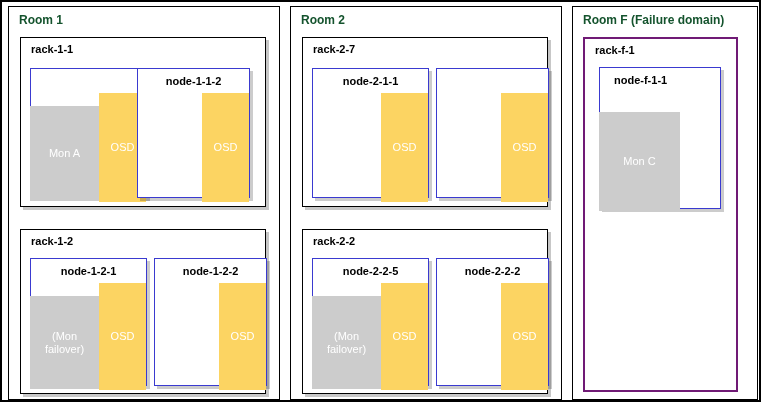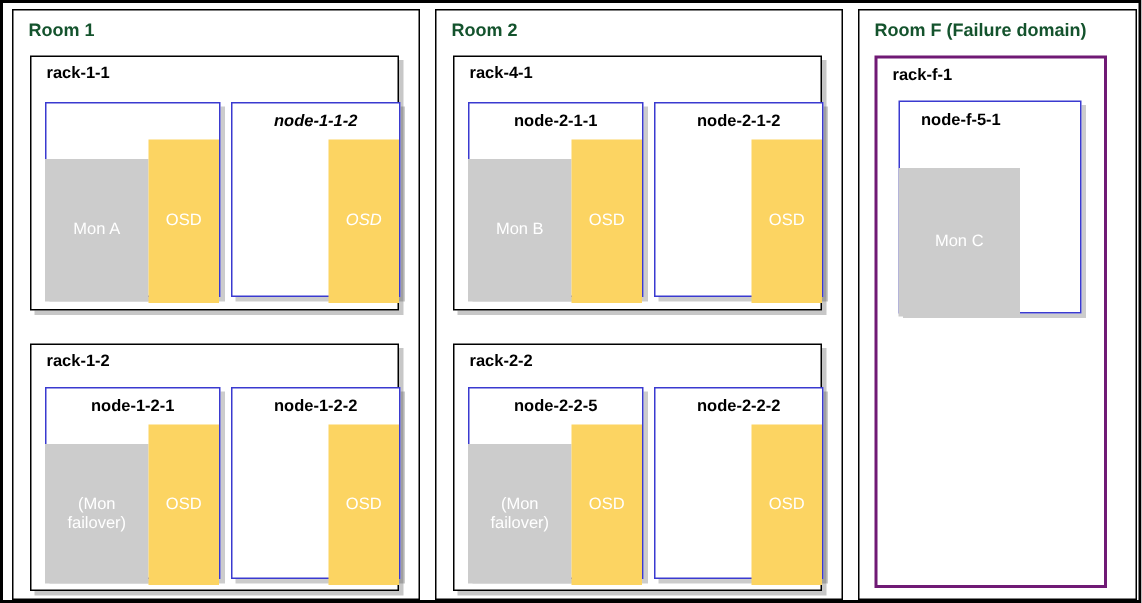--- a/index.html
+++ b/index.html
@@ -115,21 +115,21 @@
     <div class="room-title">Room 1</div>
 
     <div class="rack" style="left:11px; top:30px; width:246px; height:170px;">
       <div class="rack-title">rack-1-1</div>
 
       <div class="node" style="left:9px; top:30px; width:117px; height:130px;">
         <div class="daemon mon" style="left:-1px; top:37px; width:69px; height:95px;">Mon A</div>
         <div class="daemon osd" style="left:68px; top:24px; width:47px; height:109px;">OSD</div>
       </div>
 
-      <div class="node" style="left:133px; top:30px; width:113px; height:130px;font-style:italic;">
+      <div class="node" style="left:116px; top:30px; width:113px; height:130px;">
         <div class="node-title">node-1-1-2</div>
         <div class="daemon osd" style="left:64px; top:24px; width:47px; height:109px;">OSD</div>
       </div>
     </div>
 
     <div class="rack" style="left:11px; top:222px; width:246px; height:165px;">
       <div class="rack-title">rack-1-2</div>
 
       <div class="node" style="left:9px; top:28px; width:117px; height:128px;">
         <div class="node-title">node-1-2-1</div>
@@ -142,30 +142,28 @@
         <div class="node-title">node-1-2-2</div>
         <div class="daemon osd" style="left:64px; top:24px; width:47px; height:107px;">OSD</div>
       </div>
     </div>
   </div>
 
   <div class="room black" style="left:288px; top:4px; width:272px; height:394px;">
     <div class="room-title">Room 2</div>
 
     <div class="rack" style="left:11px; top:30px; width:246px; height:170px;">
-      <div class="rack-title">rack-4-1</div>
+      <div class="rack-title">rack-2-7</div>
 
       <div class="node" style="left:9px; top:30px; width:117px; height:130px;">
         <div class="node-title">node-2-1-1</div>
-        <div class="daemon mon" style="left:-1px; top:37px; width:69px; height:95px;">Mon B</div>
         <div class="daemon osd" style="left:68px; top:24px; width:47px; height:109px;">OSD</div>
       </div>
 
       <div class="node" style="left:133px; top:30px; width:113px; height:130px;">
-        <div class="node-title">node-2-1-2</div>
         <div class="daemon osd" style="left:64px; top:24px; width:47px; height:109px;">OSD</div>
       </div>
     </div>
 
     <div class="rack" style="left:11px; top:222px; width:246px; height:165px;">
       <div class="rack-title">rack-2-2</div>
 
       <div class="node" style="left:9px; top:28px; width:117px; height:128px;">
         <div class="node-title">node-2-2-5</div>
         <div class="daemon mon" style="left:-1px; top:37px; width:69px; height:93px;">(Mon
@@ -180,19 +178,19 @@
     </div>
   </div>
 
   <div class="room" style="left:570px; top:4px; width:186px; height:394px; border:1px solid #000000;padding-left:48px;">
     <div class="room-title">Room F (Failure domain)</div>
 
     <div class="rack grayborder" style="left:10px; top:30px; width:155px; height:355px; box-shadow:none;">
       <div class="rack-title">rack-f-1</div>
 
       <div class="node" style="left:14px; top:28px; width:122px; height:142px;">
-        <div class="node-title leftish">node-f-5-1</div>
+        <div class="node-title leftish">node-f-1-1</div>
         <div class="daemon mon" style="left:-1px; top:44px; width:81px; height:99px;">Mon C</div>
       </div>
     </div>
   </div>
 
 </div>
 
 </body></html>

